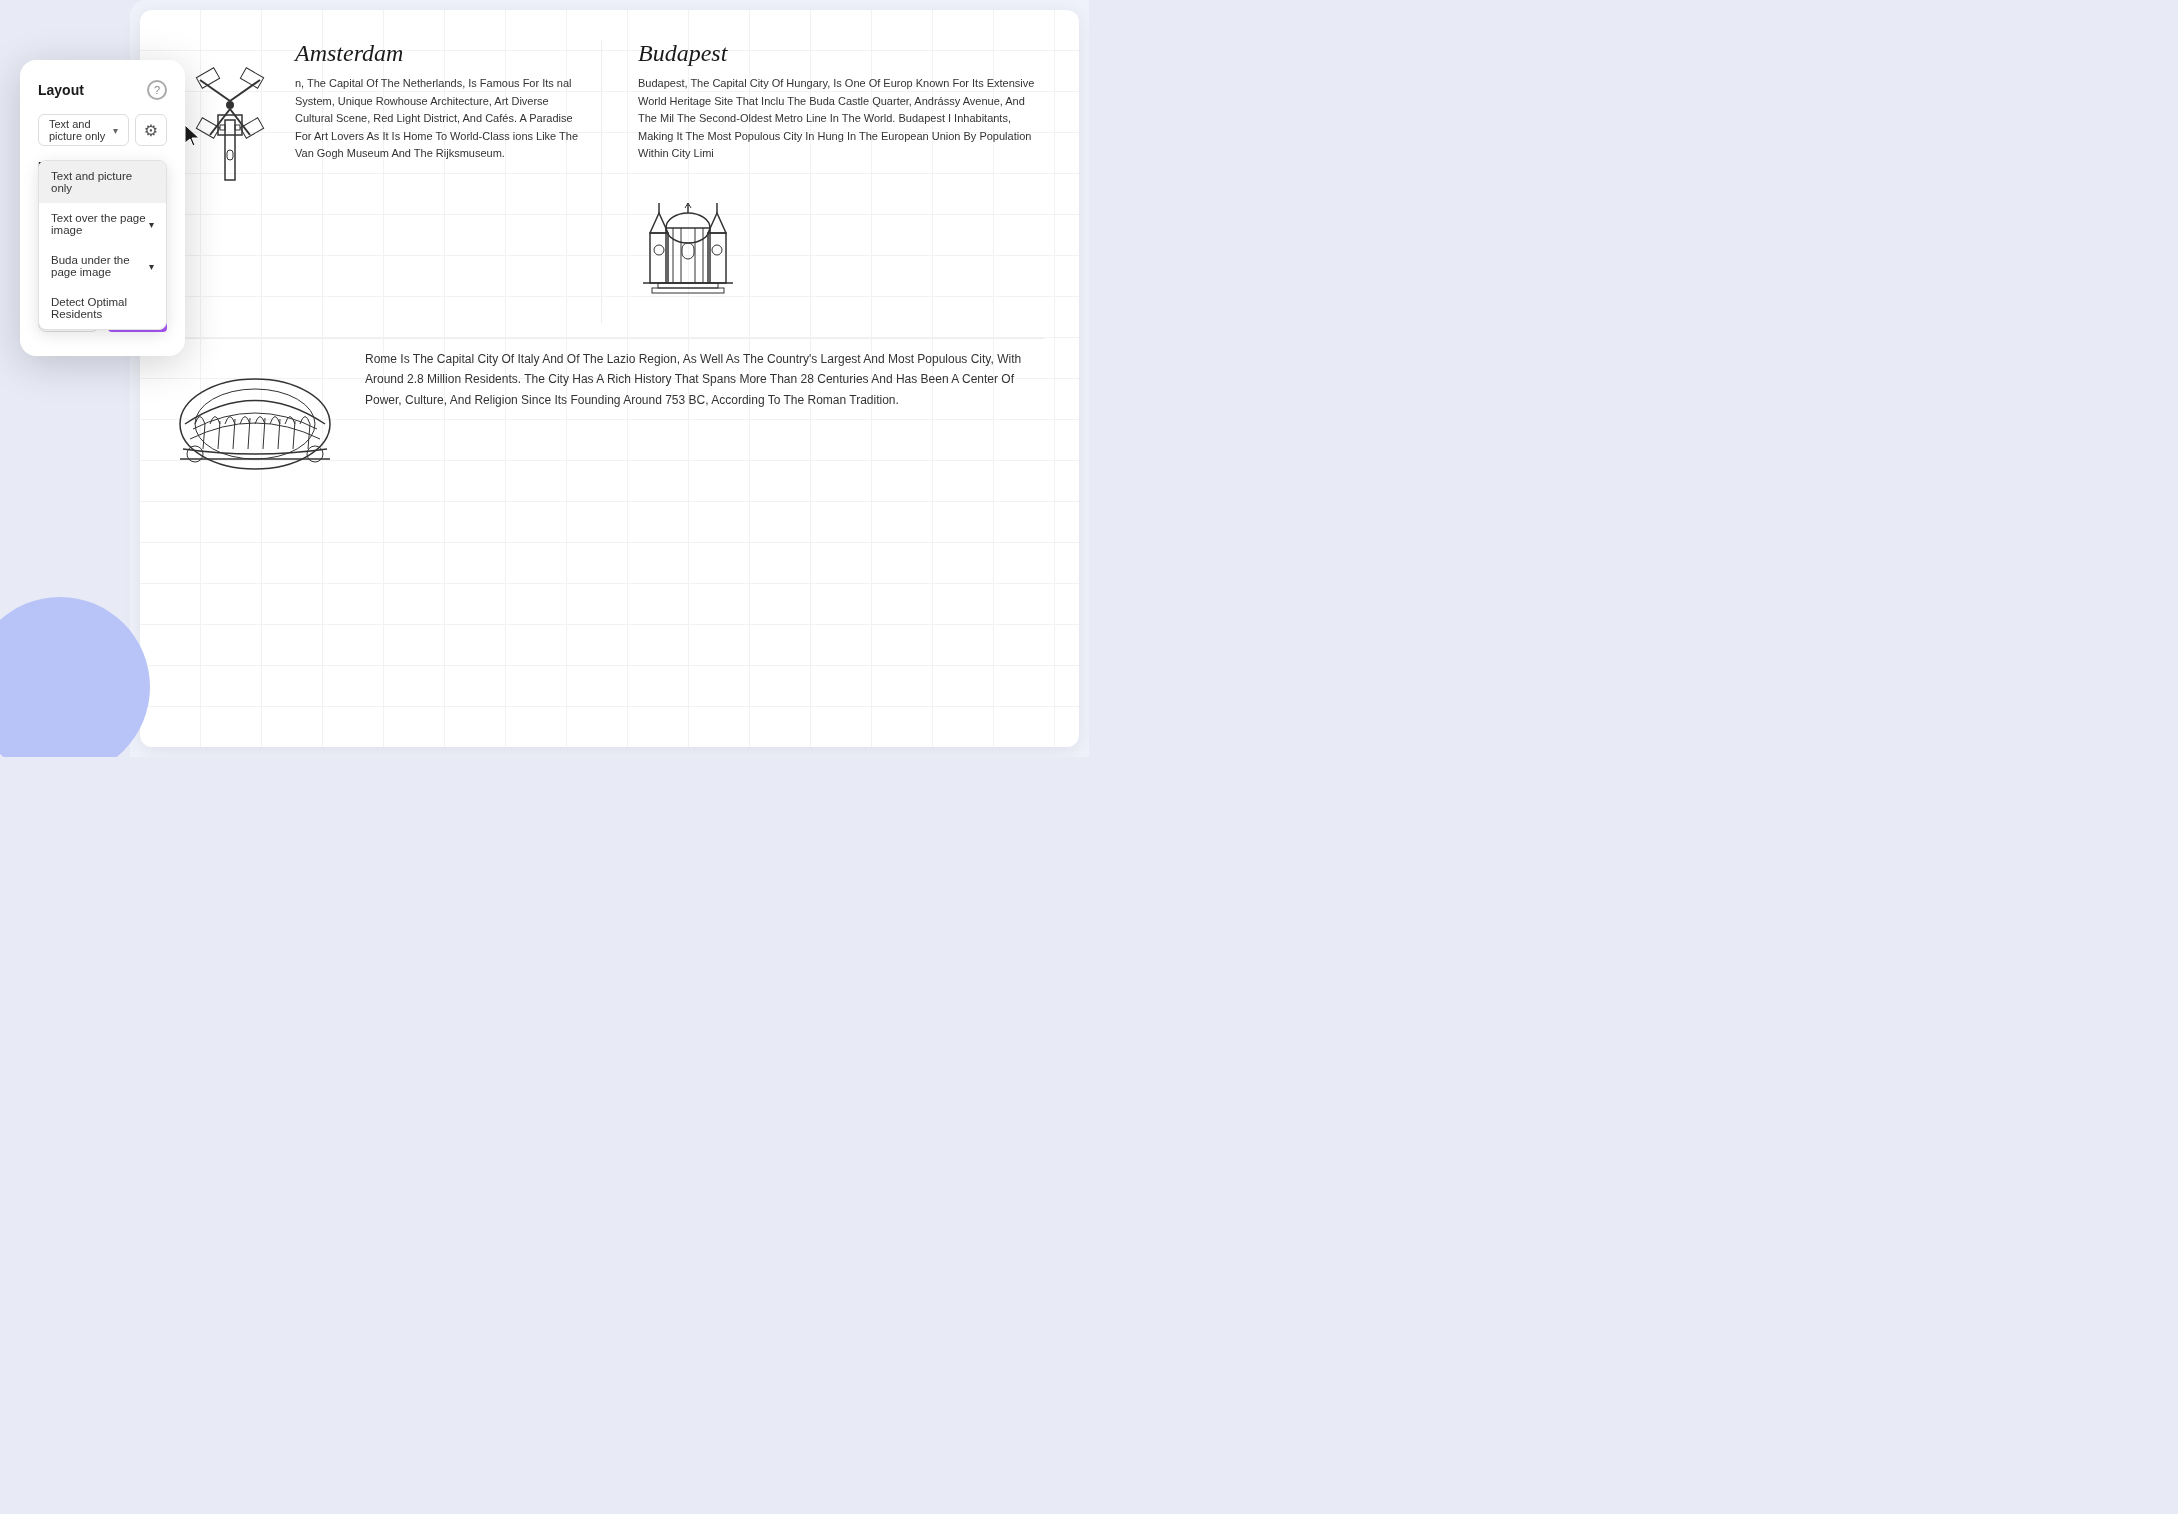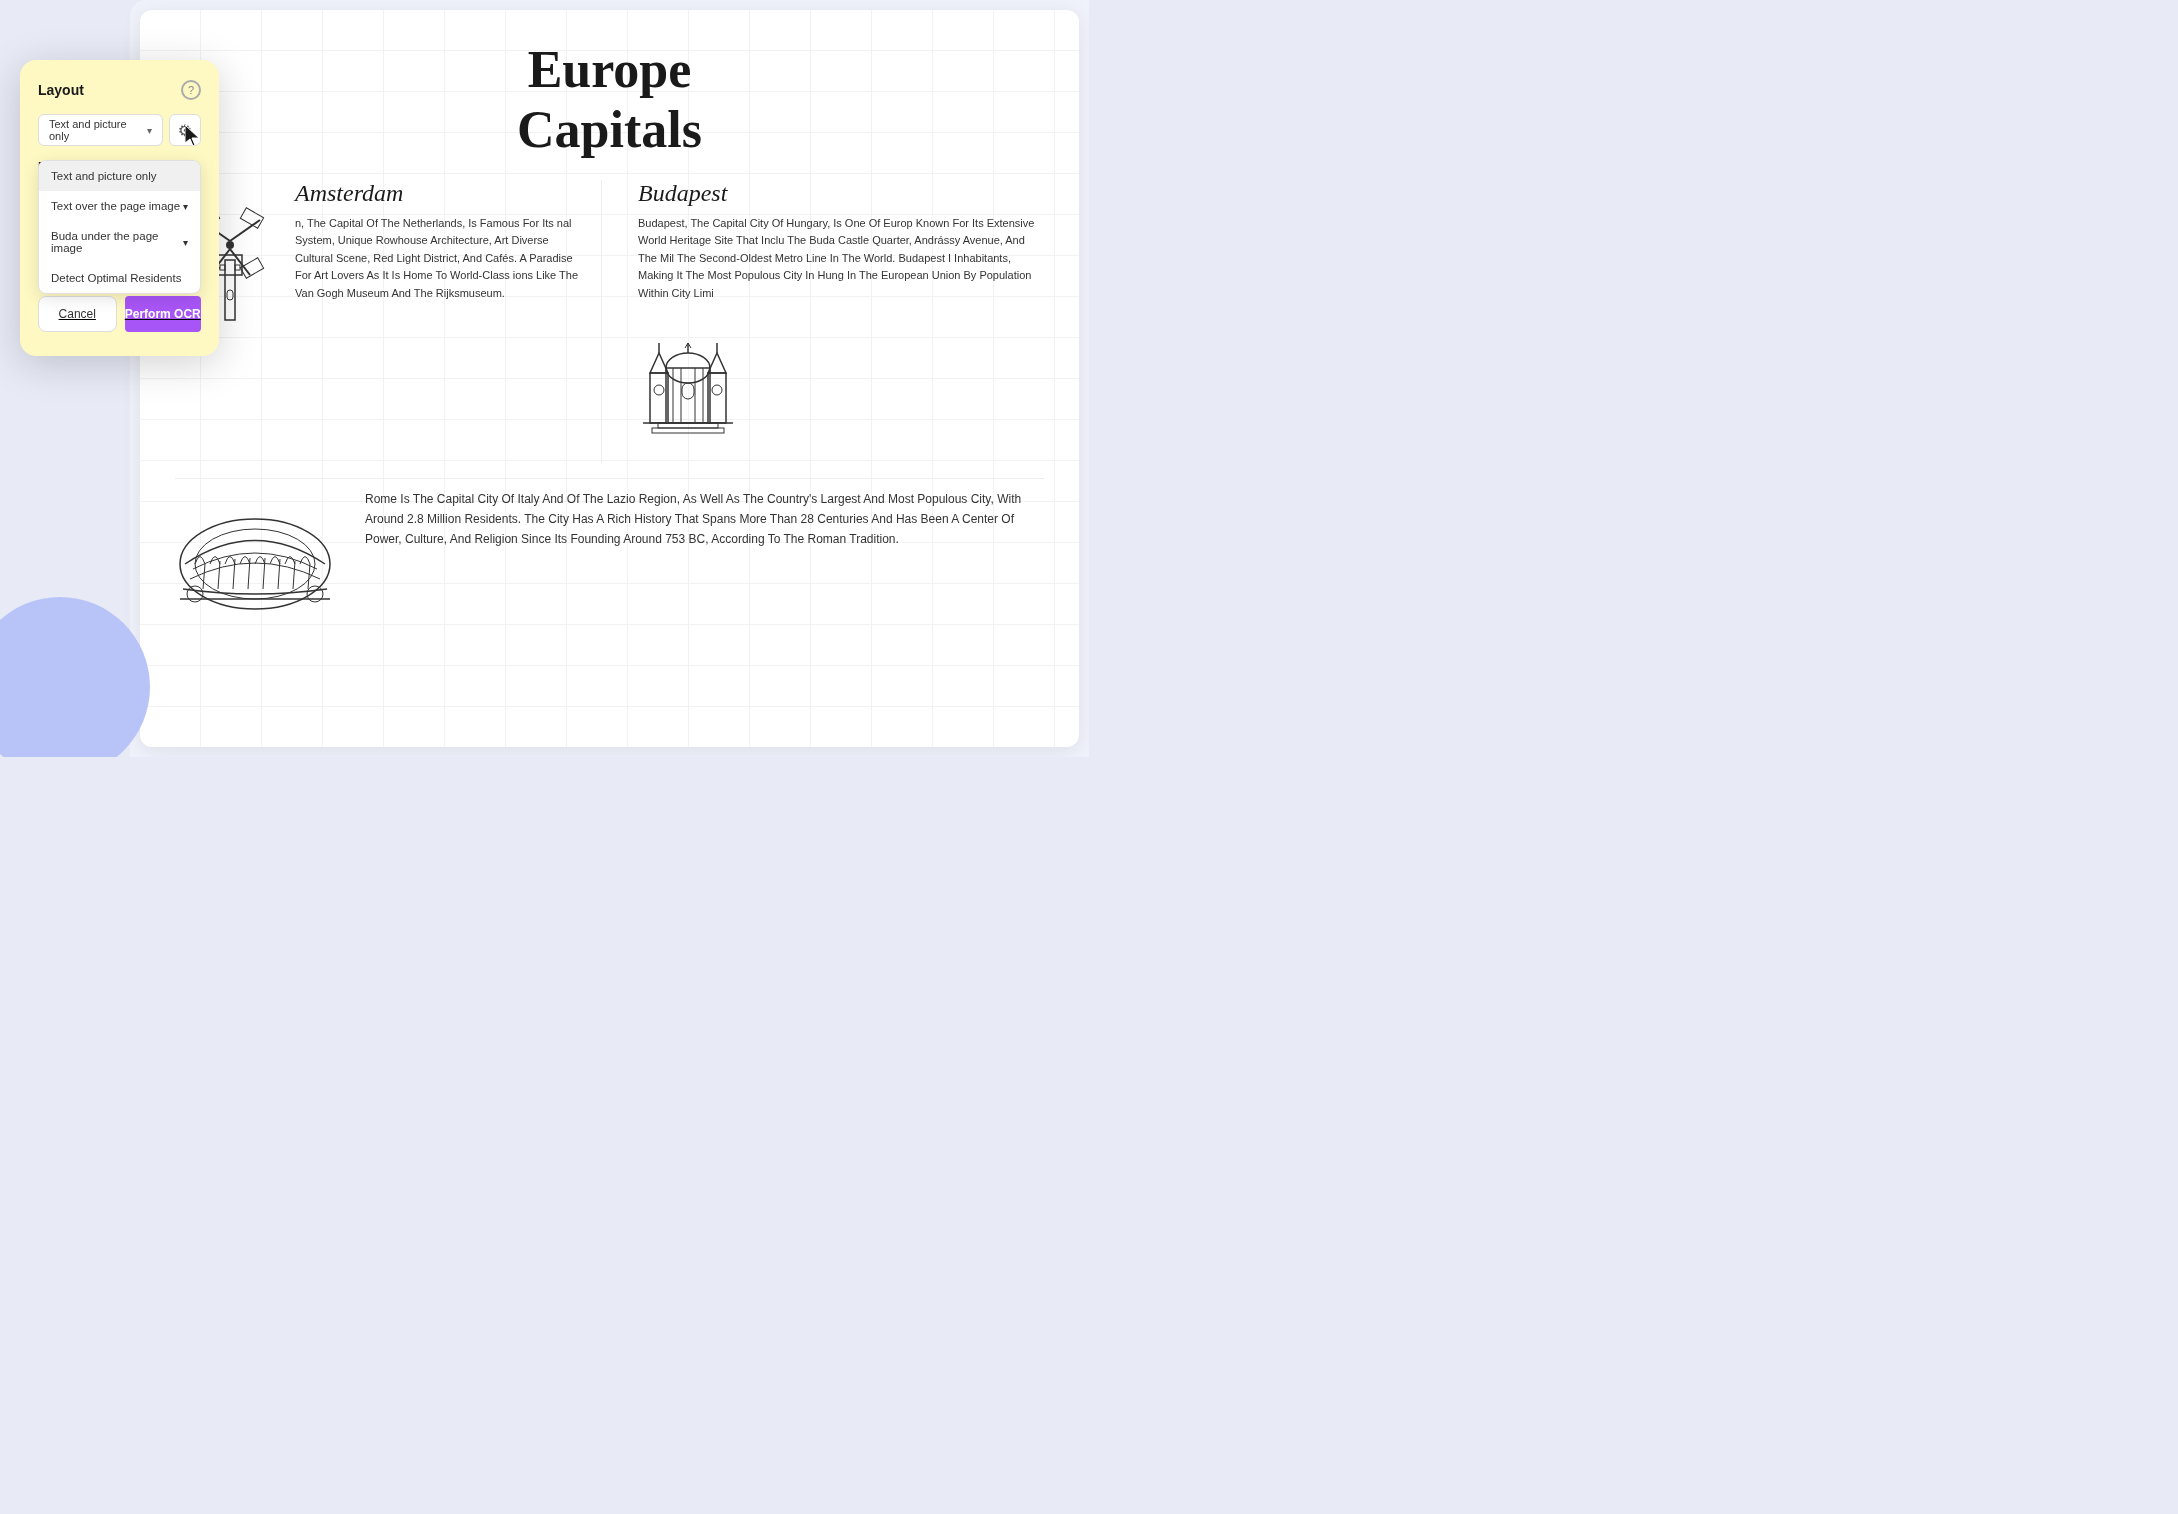--- a/index.html
+++ b/index.html
@@ -142,22 +142,22 @@
       flex-shrink: 0;
     }
 
     .doc-rome-content {}
 
     
     .dialog {
       position: absolute;
       top: 60px;
       left: 20px;
-      width: 199px;
-      background: #fef9c3;
+      width: 165px;
+      background: #ffffff;
       border-radius: 16px;
       box-shadow: 0 8px 40px rgba(0,0,0,0.18);
       z-index: 100;
       padding: 20px 18px 24px;
     }
 
     .dialog-header {
       display: flex;
       justify-content: space-between;
       align-items: center;
@@ -307,24 +307,20 @@
   </style>
 </head>
 <body>
 
 <div class="document-bg"></div>
 <div class="blue-circle"></div>
 
 <div class="document-page">
   <div class="doc-content">
 
-    <div class="doc-title">
-      <div>Europe</div>
-      <div>Capitals</div>
-    </div>
 
     <div class="doc-cities-top">
 
       <div class="doc-amsterdam">
         <div class="doc-city-image" style="width:110px;height:160px;flex-shrink:0;">
 
           <svg viewBox="0 0 80 140" width="80" height="140">
             <rect x="35" y="70" width="10" height="60" fill="none" stroke="#333" stroke-width="1.5"></rect>
             <rect x="28" y="65" width="24" height="20" fill="none" stroke="#333" stroke-width="1.5"></rect>
             <circle cx="40" cy="55" r="4" fill="#333"></circle>

